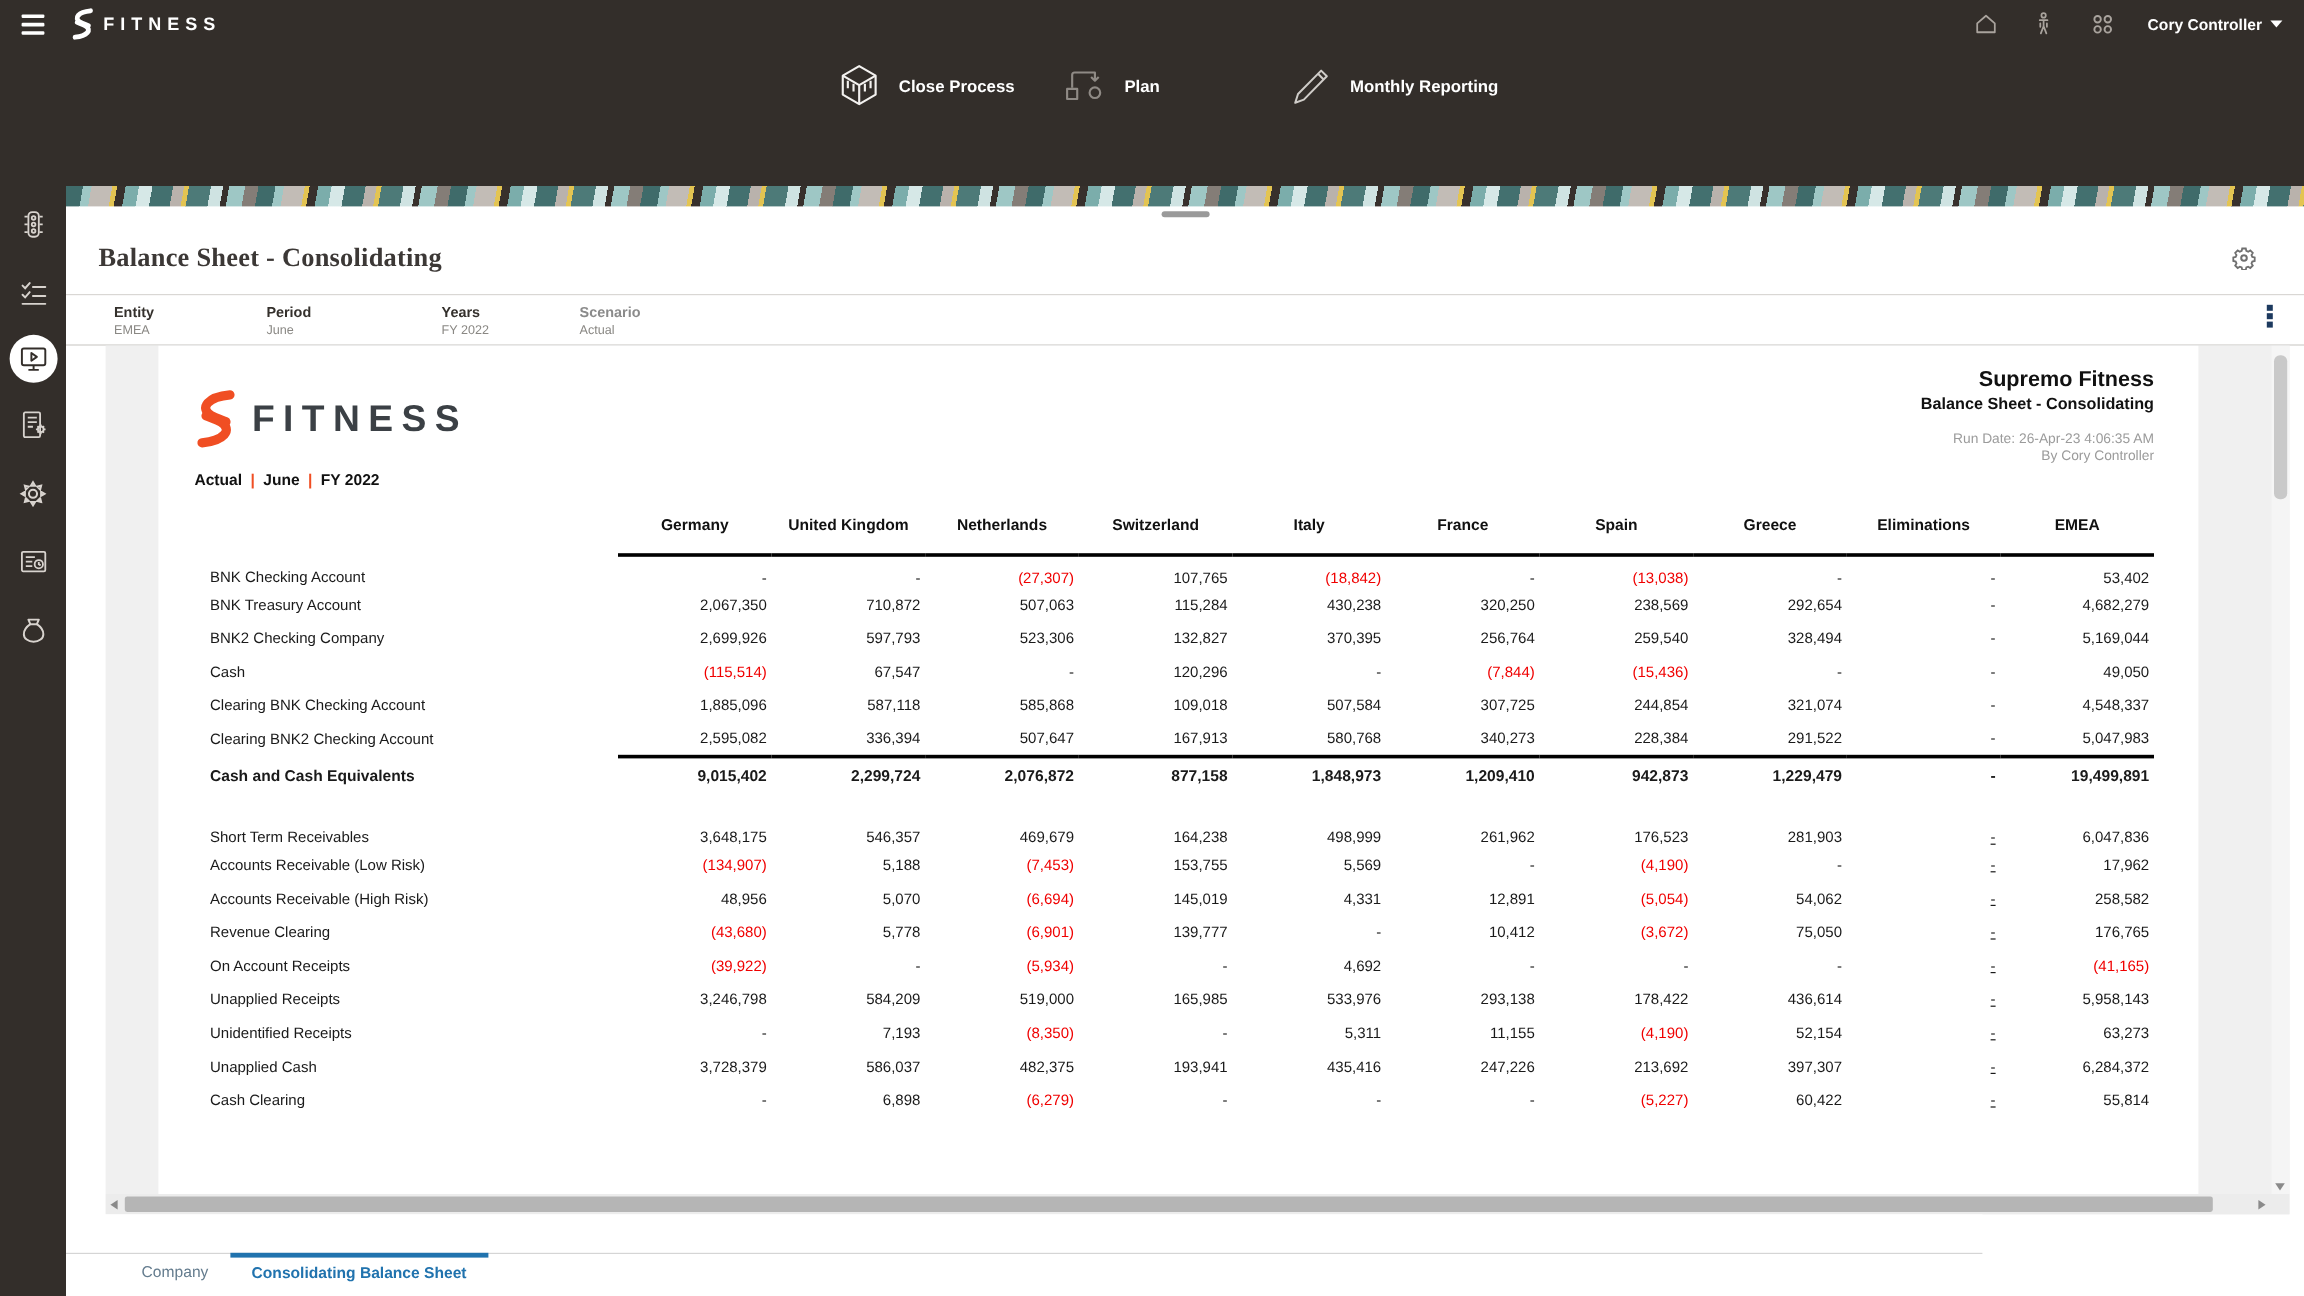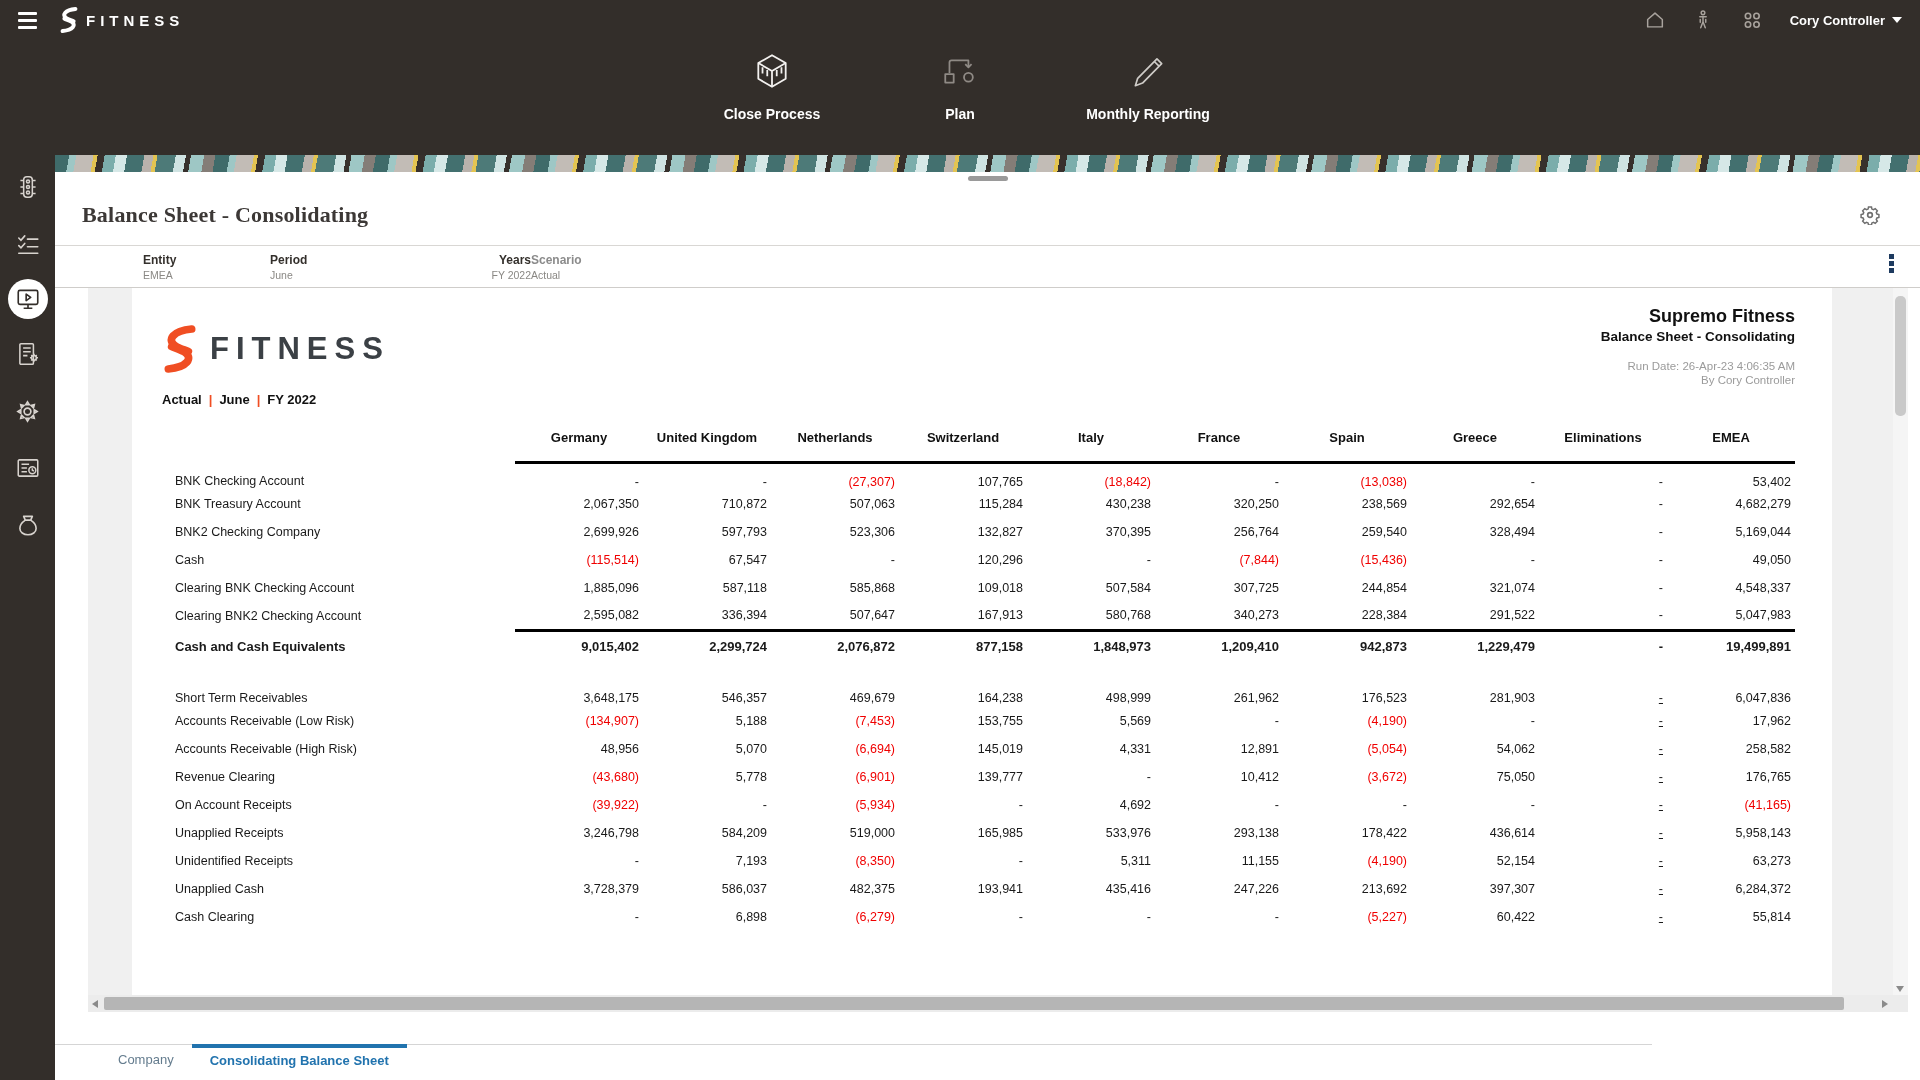--- a/index.html
+++ b/index.html
@@ -14,21 +14,21 @@
   .brand { display:flex; align-items:center; margin-left:14px; gap:6px; }
   .brand-text { color:#fff; font-size:15px; font-weight:bold; letter-spacing:5px; }
   .top-right { margin-left:auto; display:flex; align-items:center; gap:26px; }
   .top-icon-btn { background:none; border:none; cursor:pointer; display:flex; align-items:center; }
   .user-menu { background:none; border:none; cursor:pointer; color:#fff; font-size:13px; font-weight:bold;
                display:flex; align-items:center; gap:7px; }
   .caret-down { width:0; height:0; border-left:5px solid transparent; border-right:5px solid transparent; border-top:6px solid #fff; }
 
   
   .nav-cards { position:absolute; left:0; top:52px; width:100%; display:flex; justify-content:center; gap:38px; }
-  .nav-card { background:none; border:none; cursor:pointer; width:150px; display:flex; flex-direction:column; align-items:center; gap:14px; }
+  .nav-card { background:none; border:none; cursor:pointer; width:150px; display:flex; flex-direction:row; align-items:center; gap:14px; }
   .nav-card .lbl { color:#fff; font-size:14px; font-weight:bold; white-space:nowrap; }
 
   
   .sidebar { position:absolute; left:0; top:155px; width:55px; height:925px; background:#332e2a;
              display:flex; flex-direction:column; align-items:center; padding-top:10px; }
   .side-btn { width:44px; height:44px; margin-bottom:13px; background:none; border:none; cursor:pointer;
               display:flex; align-items:center; justify-content:center; border-radius:50%; }
   .side-btn.active { background:#fff; width:40px; height:40px; }
 
   
@@ -47,21 +47,21 @@
   .title-row { height:61px; display:flex; align-items:center; padding:0 40px 0 27px; }
   .page-title { font-family:"Liberation Serif", serif; font-size:22px; color:#3c3836; letter-spacing:.2px; }
   .settings-btn { margin-left:auto; background:none; border:none; cursor:pointer; }
 
   .pov-bar { height:43px; border-top:1px solid #d9d7d4; border-bottom:1px solid #cfcdca;
              display:flex; align-items:center; padding-left:40px; position:relative; }
   .pov-dim { display:flex; flex-direction:column; gap:2px; cursor:pointer; }
   .pov-dim .pl { font-size:12px; font-weight:bold; color:#34302c; }
   .pov-dim .pv { font-size:10.5px; color:#8a8884; }
   .pov-dim.muted .pl { color:#8b8b8b; }
-  .pov-w0 { width:127px;margin-left:48px; } .pov-w1 { width:146px; } .pov-w2 { width:115px;text-align:right; }
+  .pov-w0 { width:127px; } .pov-w1 { width:146px; } .pov-w2 { width:115px; }
   .pov-kebab { position:absolute; right:26px; top:8px; background:none; border:none; cursor:pointer;
                display:flex; flex-direction:column; gap:2px; }
   .pov-kebab i { width:5px; height:5px; background:#1d3a5f; display:block; }
 
   
   .viewport { position:absolute; left:33px; top:133px; width:1820px; height:724px; background:#f0f0f0; overflow:hidden; }
   .report-page { position:absolute; left:44px; top:0; width:1700px; height:724px; background:#fff; overflow:hidden; }
 
   .report-logo { position:absolute; left:28px; top:36px; display:flex; align-items:center; gap:10px; }
   .report-logo .word { font-size:31px; font-weight:bold; color:#3b4045; letter-spacing:7px; }

